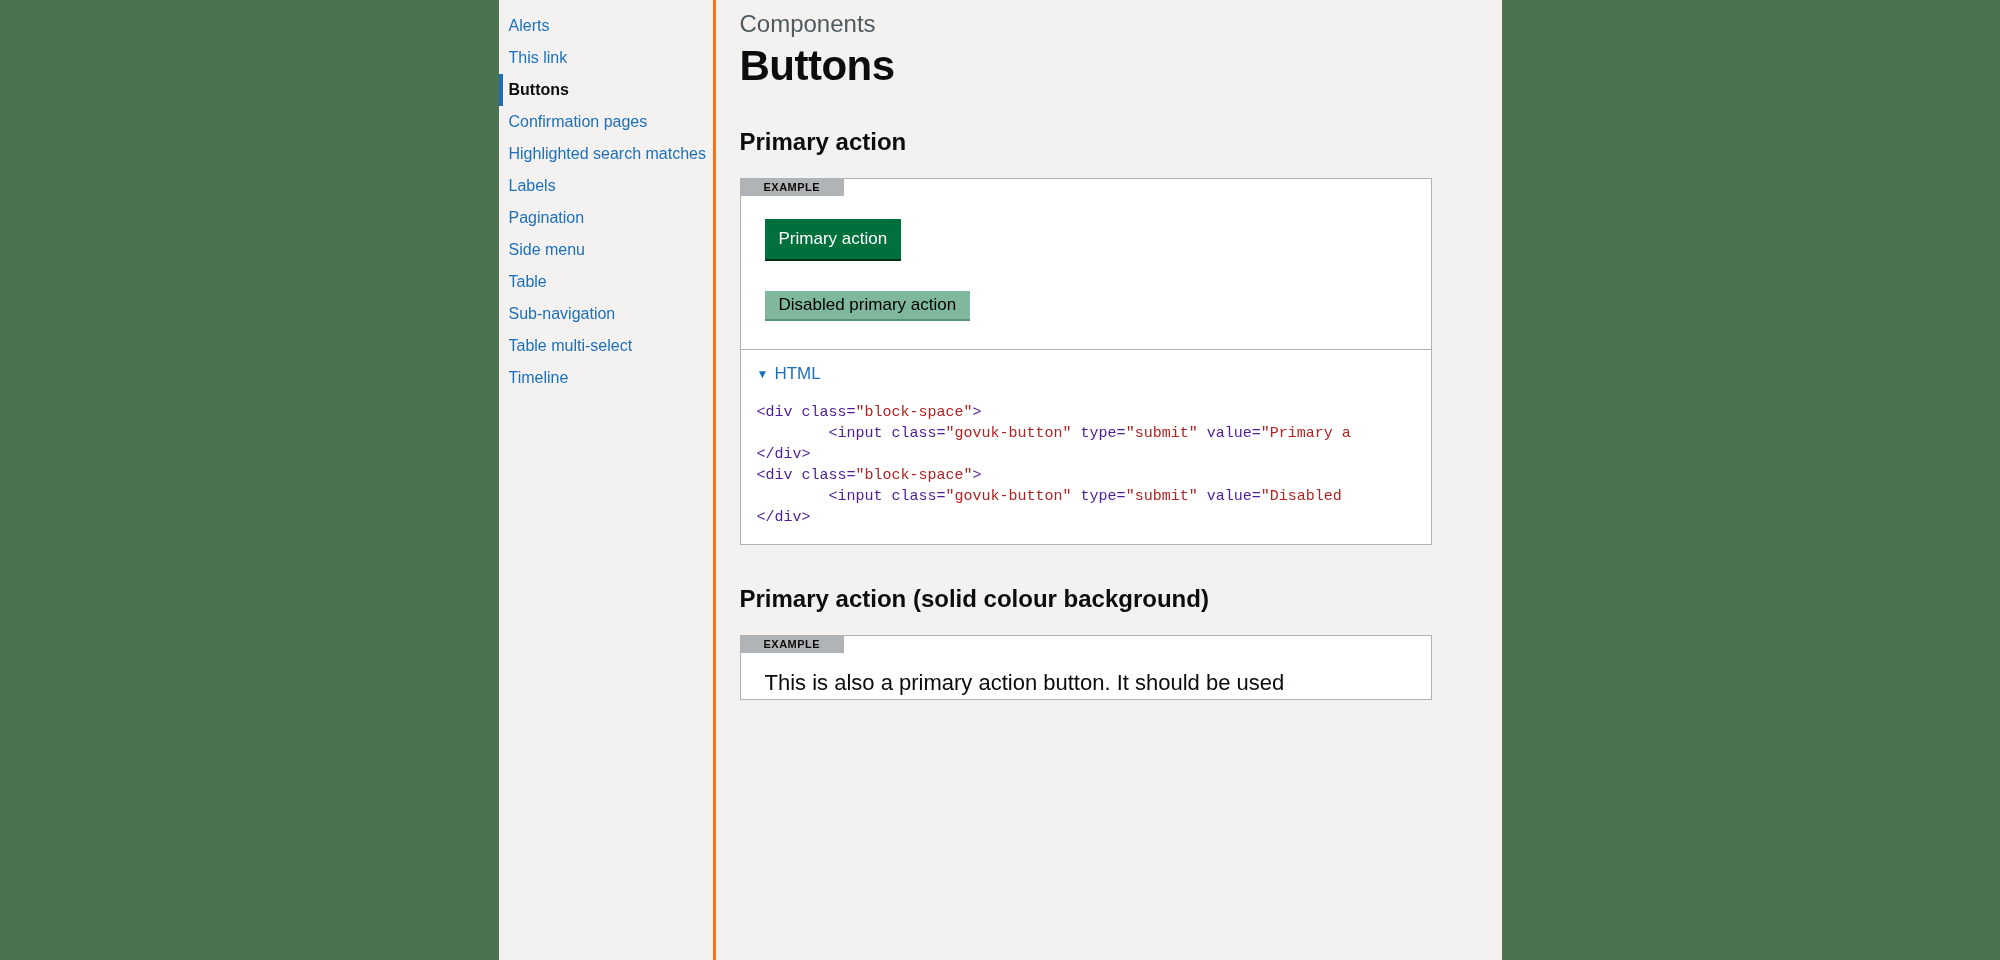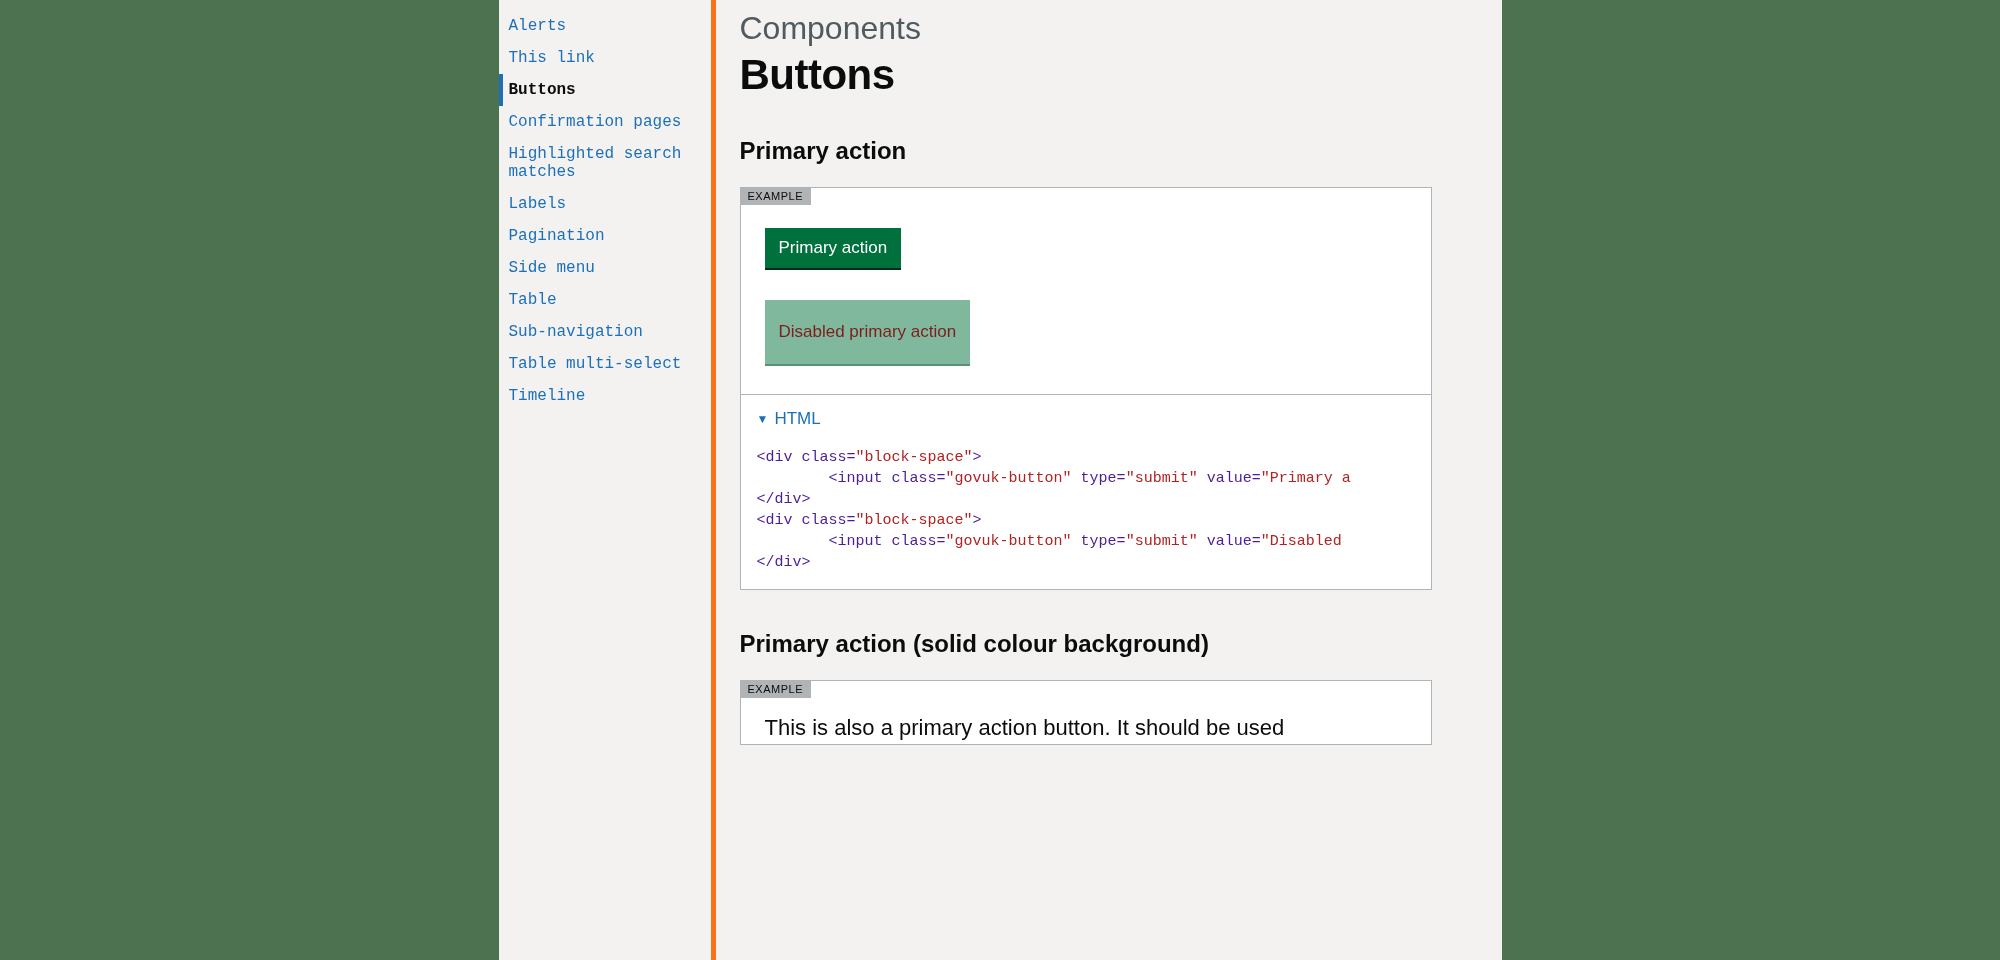--- a/index.html
+++ b/index.html
@@ -15,22 +15,21 @@
     }
     .page-container {
       width: 1003px;
       background: #f3f2f1;
       min-height: 960px;
       display: flex;
     }
     .sidebar {
       width: 217px;
       padding: 10px 0;
-      border-right: 5px solid #f97316;
-      font-family: Liberation Mono, monospace;
+      border-right: 3px solid #f97316;
     }
     .sidebar-nav {
       list-style: none;
     }
     .sidebar-item {
       padding: 7px 0 7px 10px;
       margin-left: 0;
     }
     .sidebar-item a {
       color: #1d70b8;
@@ -45,21 +44,21 @@
     .sidebar-item.active a {
       color: #0b0c0c;
       font-weight: 700;
     }
     .main-content {
       flex: 1;
       padding: 10px 70px 20px 24px;
     }
     .breadcrumb {
       color: #505a5f;
-      font-size: 32px;
+      font-size: 24px;
       font-weight: 400;
       margin-bottom: 4px;
     }
     .page-title {
       font-size: 42px;
       font-weight: 700;
       color: #0b0c0c;
       margin-bottom: 38px;
       letter-spacing: -0.5px;
     }
@@ -82,43 +81,43 @@
       margin-bottom: 40px;
       position: relative;
     }
     .example-label {
       position: absolute;
       top: -1px;
       left: -1px;
       background: #b1b4b6;
       color: #0b0c0c;
       font-size: 11px;
-      font-weight: 400;
-      padding: 3px 8px;
+      font-weight: 700;
+      padding: 3px 24px;
       letter-spacing: 0.5px;
     }
     .example-content {
       padding: 40px 24px 30px 24px;
     }
     .btn-primary {
       background: #00703c;
       color: #fff;
       border: none;
       padding: 10px 14px;
       font-size: 17px;
       cursor: pointer;
       box-shadow: 0 2px 0 #002d18;
       margin-bottom: 32px;
       display: inline-block;
     }
     .btn-primary-disabled {
       background: #7fb89d;
-      color: #7f1d1d;
+      color: #000000;
       border: none;
-      padding: 22px 14px;
+      padding: 4px 14px;
       font-size: 17px;
       box-shadow: 0 2px 0 #5a9278;
       display: inline-block;
     }
     .details-section {
       border-top: 1px solid #b1b4b6;
       padding: 14px 16px 16px 16px;
     }
     .details-summary {
       color: #1d70b8;

